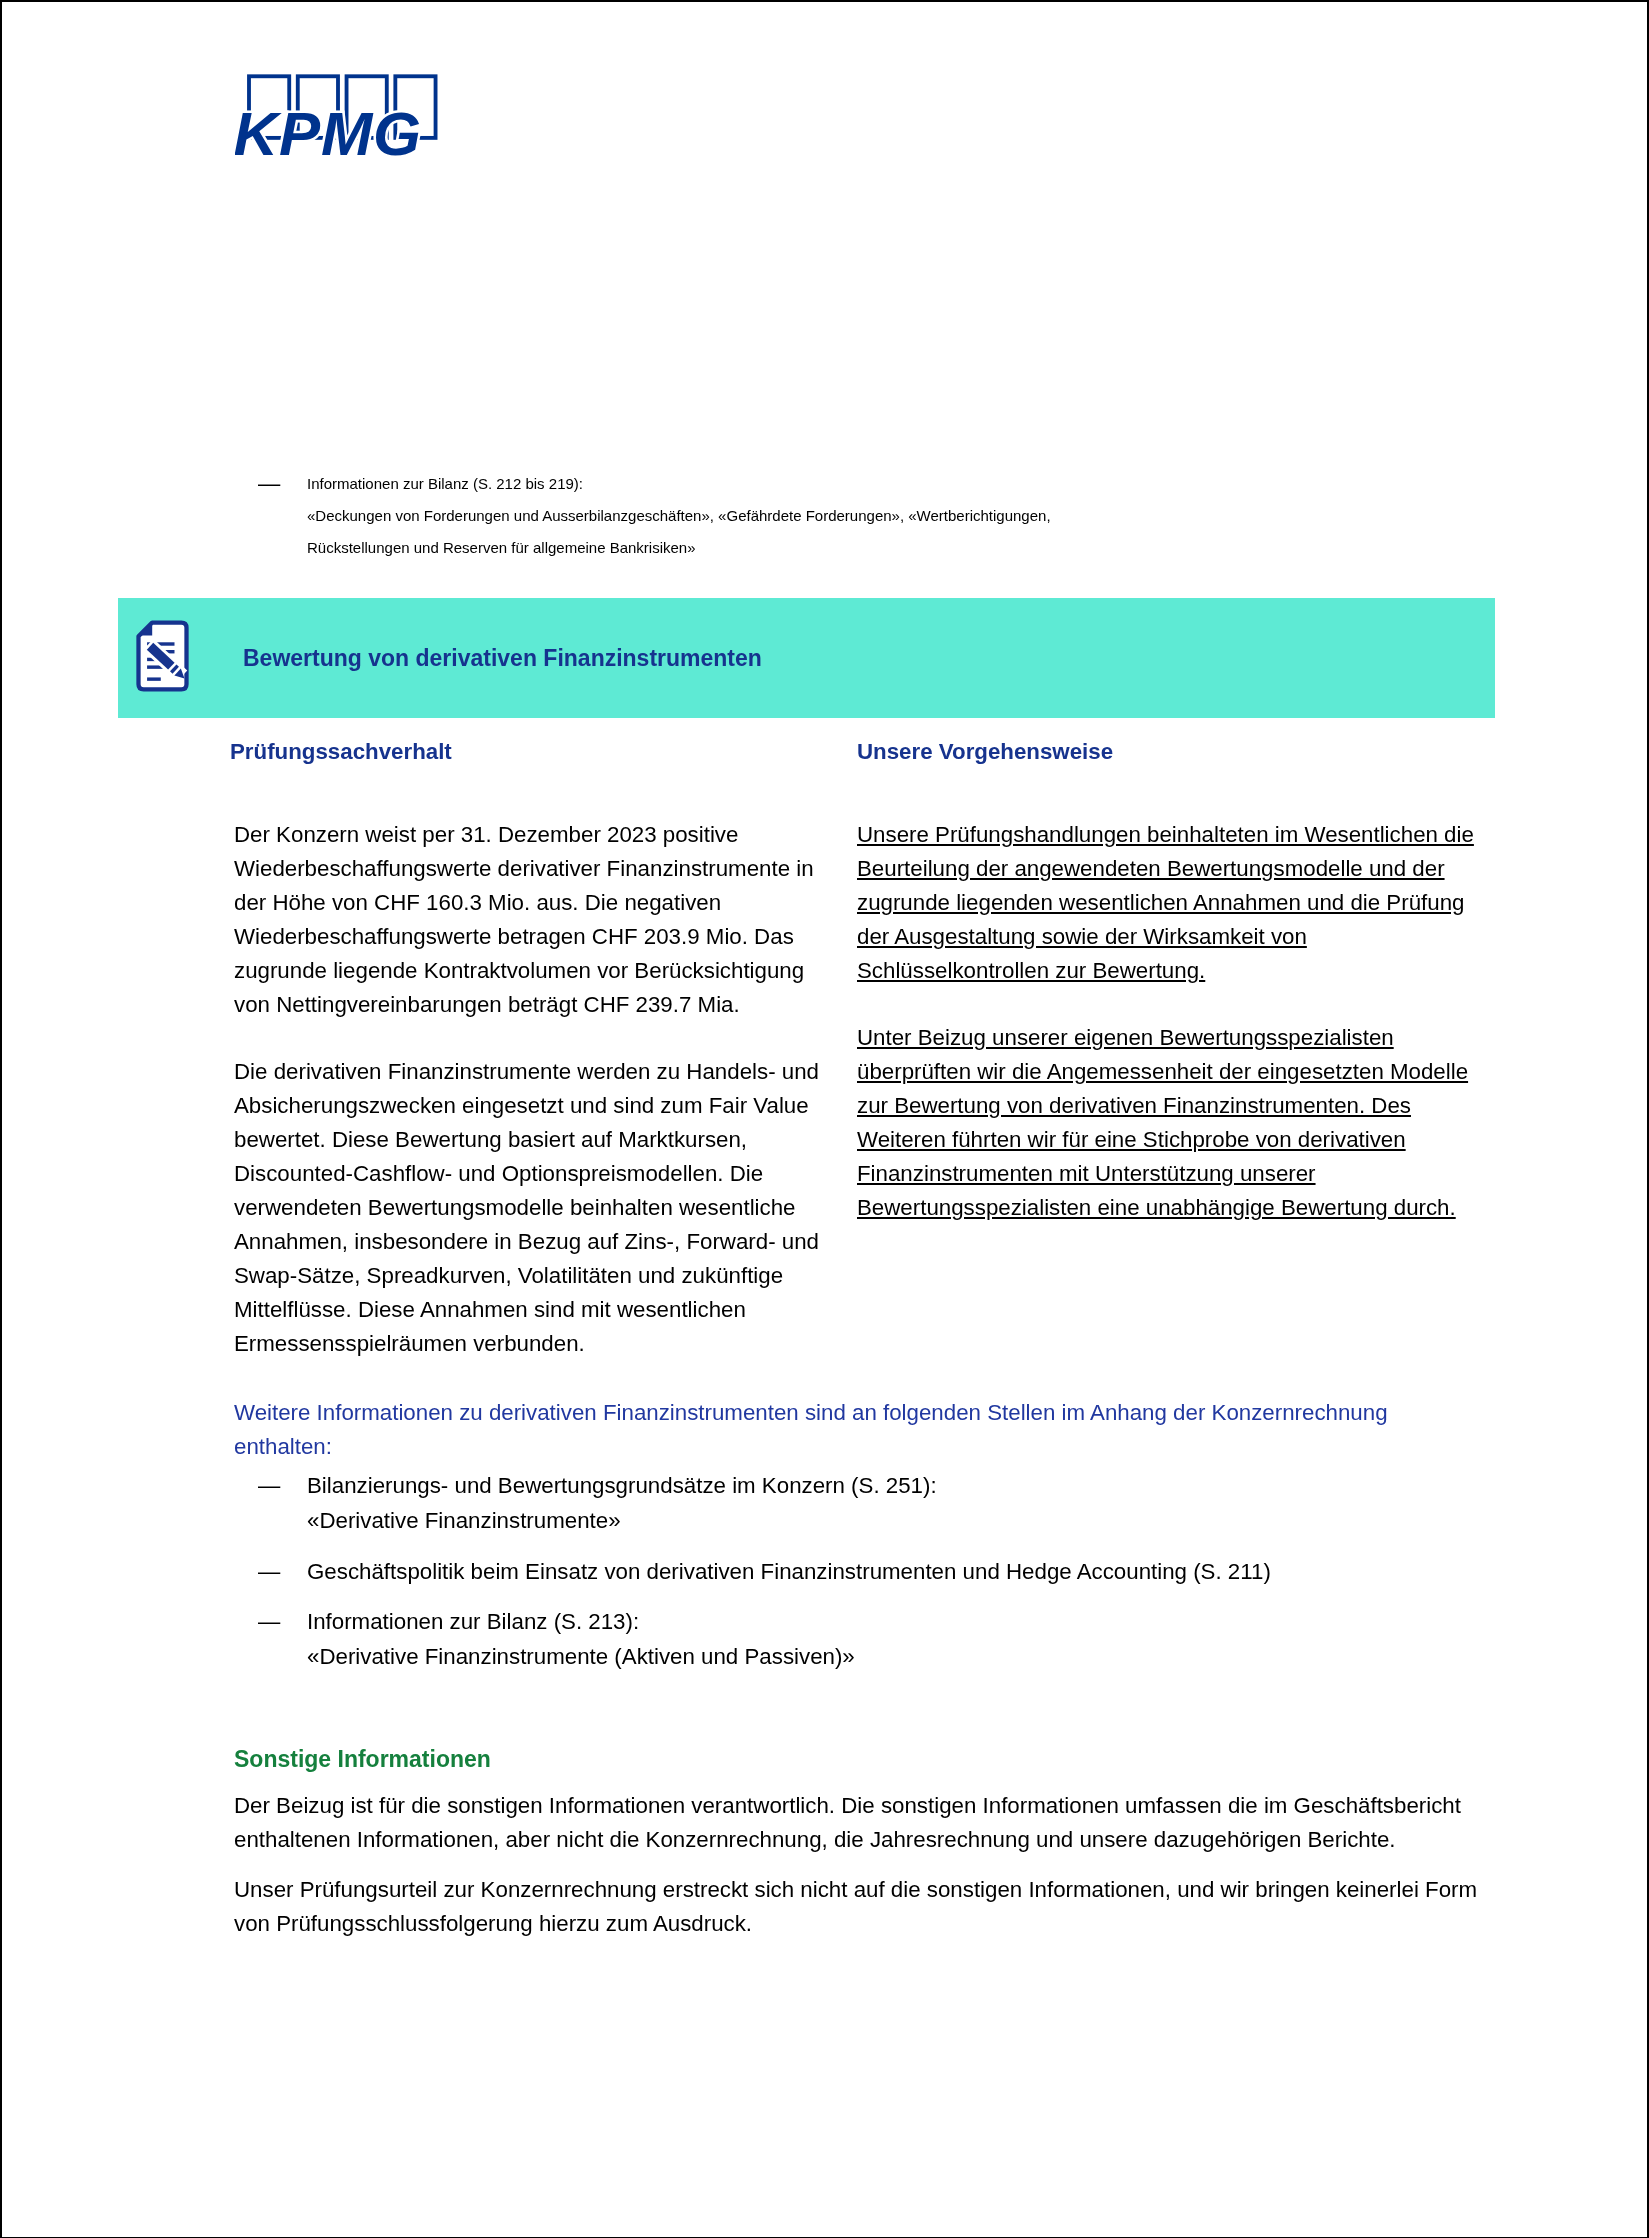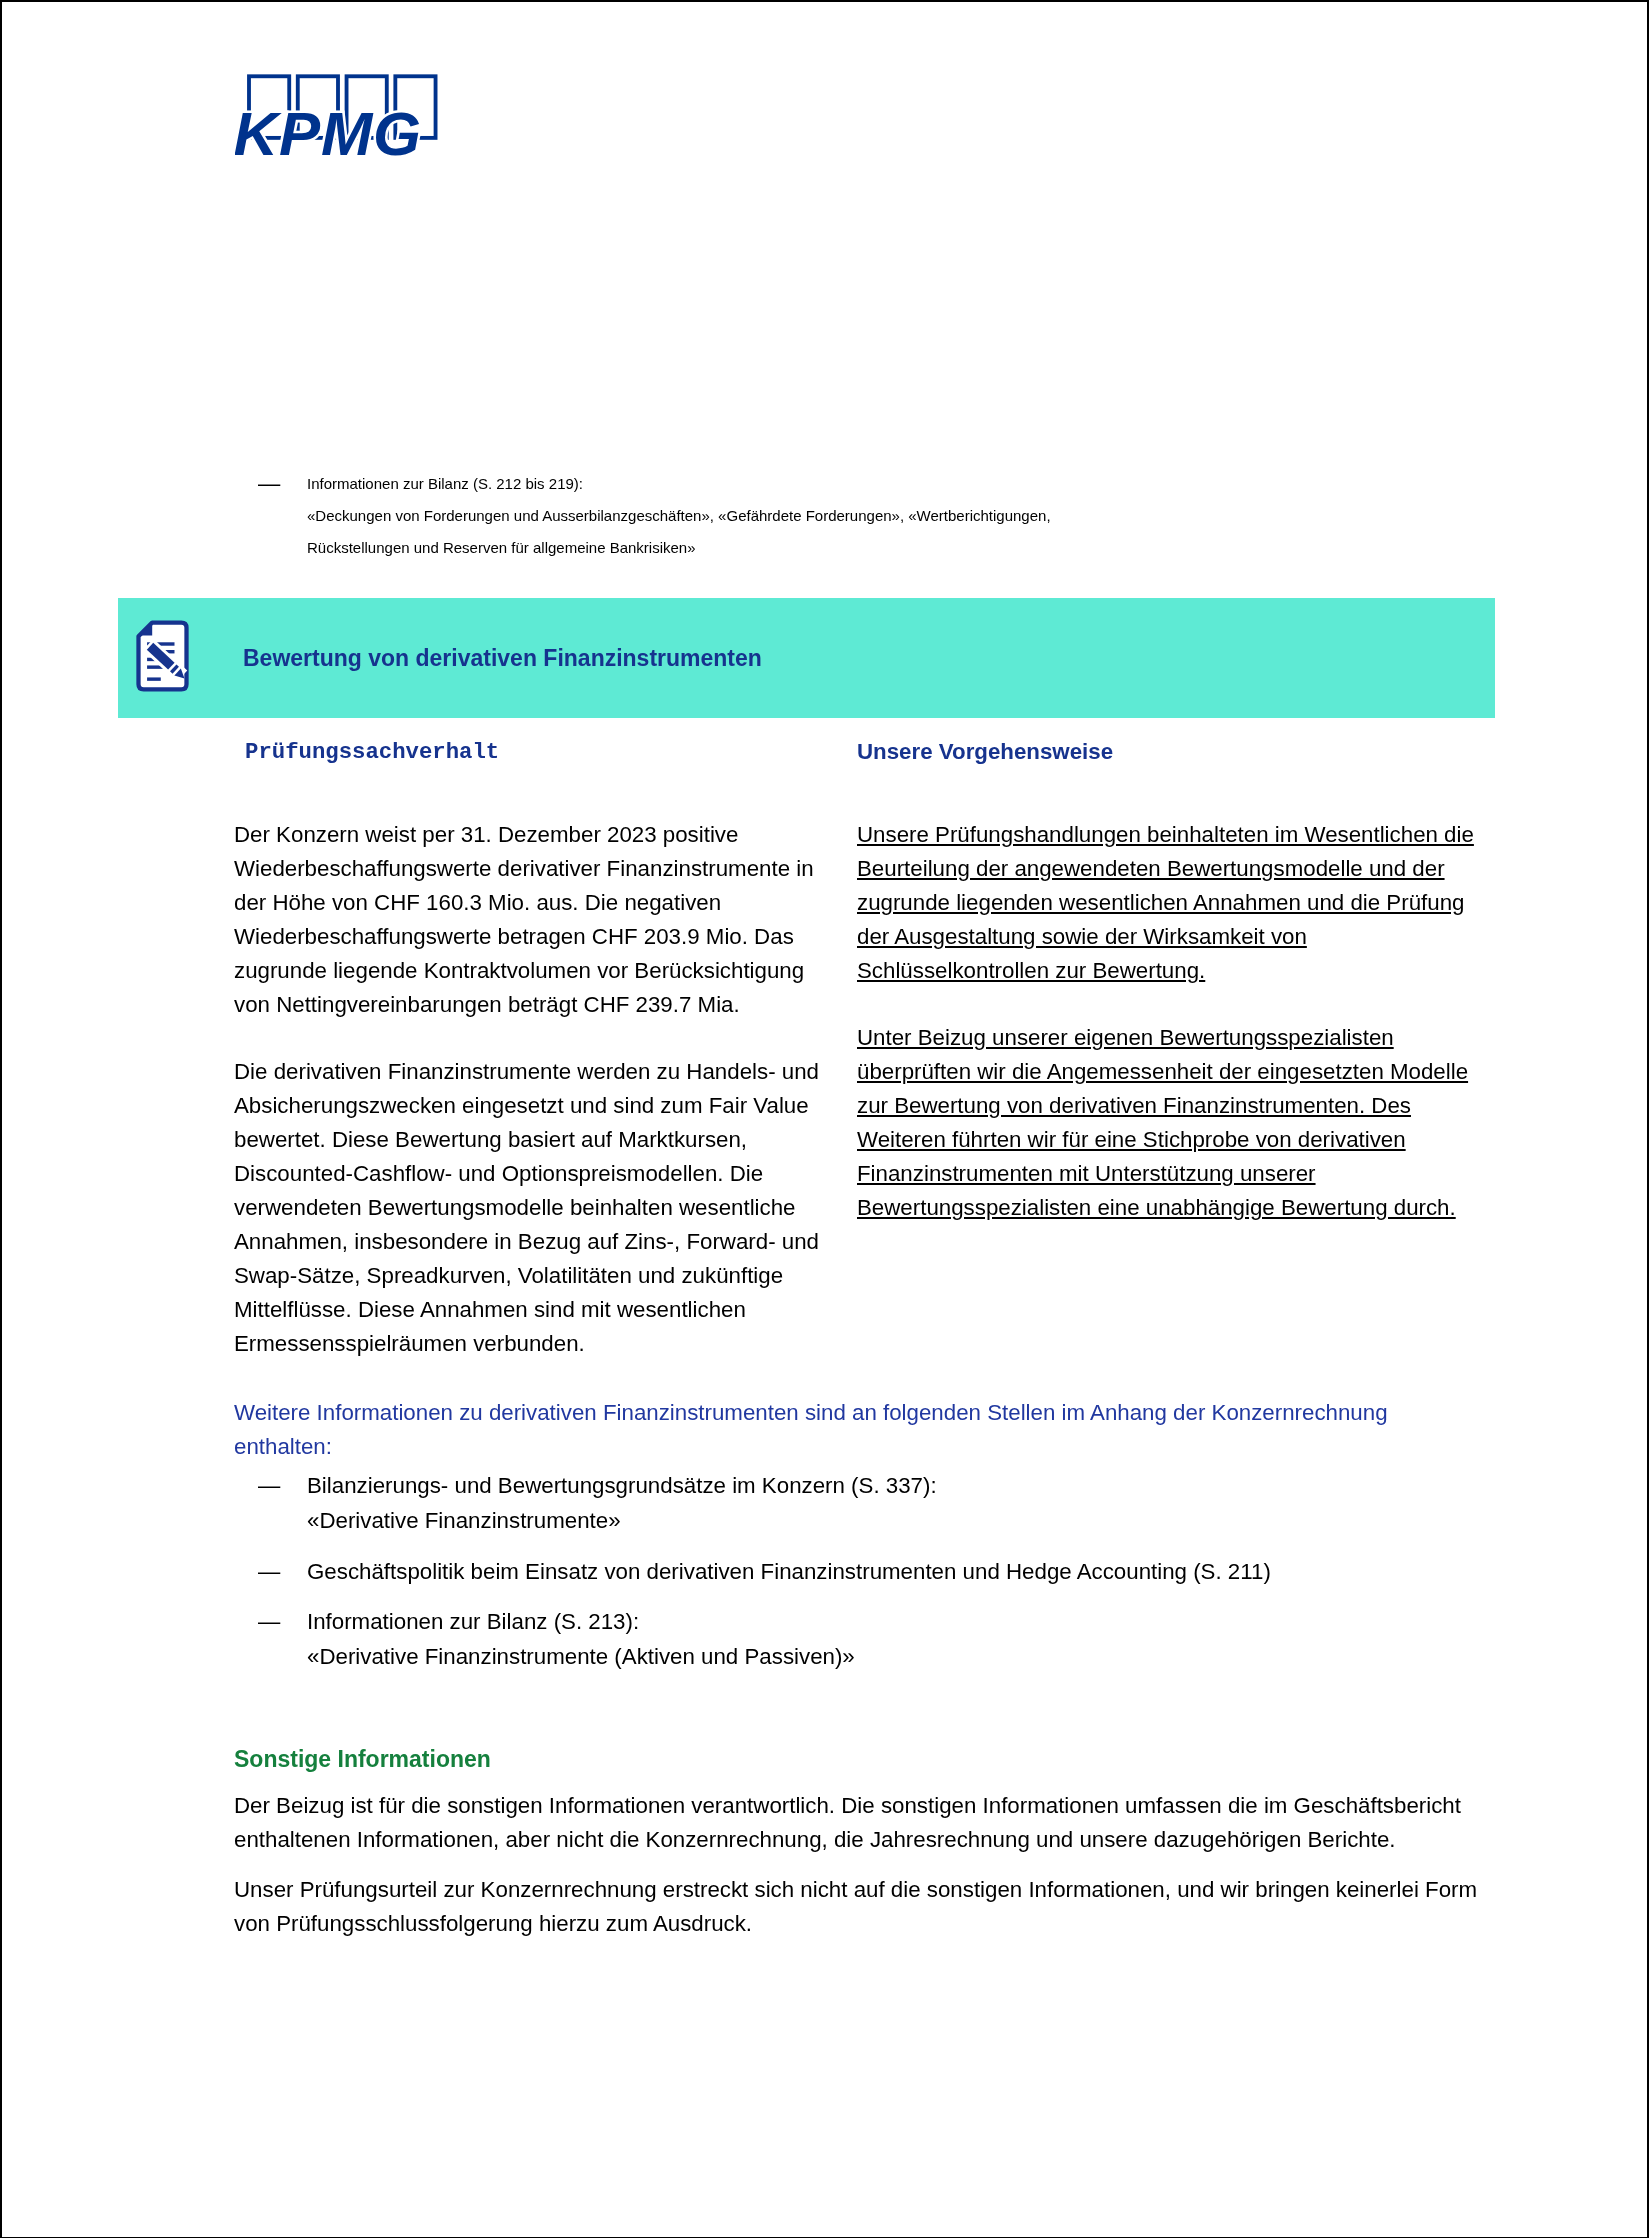--- a/index.html
+++ b/index.html
@@ -35,21 +35,21 @@
   }
   .kam-banner .icon-wrap { position: absolute; left: 17px; top: 22.3px; width: 55px; height: 72px; }
   .kam-banner .kam-title {
     position: absolute; left: 125px; top: 0; height: 120px;
     display: flex; align-items: center;
     font-size: 23px; font-weight: bold; color: #16338E;
   }
 
   
   .col-header { position: absolute; top: 737px; font-size: 22.3px; font-weight: bold; color: #16338E; line-height: 26px; }
-  .col-header.left  { left: 243px; font-family: Liberation Mono, monospace; }
+  .col-header.left  { left: 228px; }
   .col-header.right { left: 855px; }
 
   .kam-col { position: absolute; top: 816px; }
   .kam-col.left  { left: 232px; width: 594px; }
   .kam-col.right { left: 855px; width: 620px; text-decoration: underline; }
   .kam-col p { margin: 0; font-size: 22.3px; line-height: 34px; }
   .kam-col p + p { margin-top: 33px; }
 
   
   .further-intro {
@@ -139,21 +139,21 @@
     <p>Unsere Prüfungshandlungen beinhalteten im Wesentlichen die Beurteilung der angewendeten Bewertungsmodelle und der zugrunde liegenden wesentlichen Annahmen und die Prüfung der Ausgestaltung sowie der Wirksamkeit von Schlüsselkontrollen zur Bewertung.</p>
     <p>Unter Beizug unserer eigenen Bewertungsspezialisten überprüften wir die Angemessenheit der eingesetzten Modelle zur Bewertung von derivativen Finanzinstrumenten. Des Weiteren führten wir für eine Stichprobe von derivativen Finanzinstrumenten mit Unterstützung unserer Bewertungsspezialisten eine unabhängige Bewertung durch.</p>
   </div>
 
   <div class="further-intro">Weitere Informationen zu derivativen Finanzinstrumenten sind an folgenden Stellen im Anhang der Konzernrechnung enthalten:</div>
 
   <div class="further-list">
     <div class="dash-item">
       <div class="dash">—</div>
       <div class="item-lines">
-        <div>Bilanzierungs- und Bewertungsgrundsätze im Konzern (S. 337):</div>
+        <div>Bilanzierungs- und Bewertungsgrundsätze im Konzern (S. 251):</div>
         <div>«Derivative Finanzinstrumente»</div>
       </div>
     </div>
     <div class="dash-item">
       <div class="dash">—</div>
       <div class="item-lines">
         <div>Geschäftspolitik beim Einsatz von derivativen Finanzinstrumenten und Hedge Accounting (S. 211)</div>
       </div>
     </div>
     <div class="dash-item">

